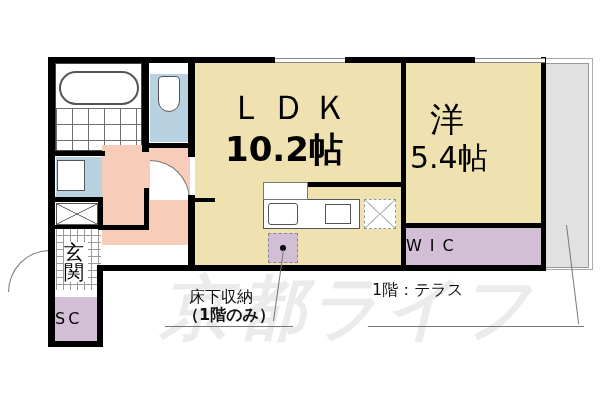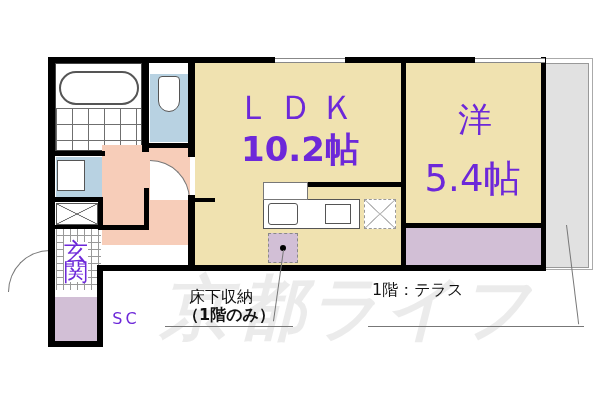--- a/index.html
+++ b/index.html
@@ -1,19 +1,19 @@
 <!DOCTYPE html>
 <html><head>
 <meta charset="utf-8">
 <style>
   html, body { margin:0; padding:0; background:#ffffff; }
   body { width:600px; height:400px; position:relative; overflow:hidden; font-family:"DejaVu Sans", sans-serif; }
   .abs { position:absolute; box-sizing:border-box; }
   .wall { position:absolute; background:#000; }
-  .room-label { position:absolute; text-align:center; color:#6d28d9; white-space:pre; line-height:1.05; }
+  .room-label { position:absolute; color:#000000; white-space:pre; line-height:1.05; }
   .thin { position:absolute; background:#fff; border-top:1px solid #888; border-bottom:1px solid #888; box-sizing:border-box; }
   .watermark { position:absolute; color:rgba(0,0,0,0.08); font-weight:bold; font-style:italic; font-size:70px; letter-spacing:4px; }
   .note { position:absolute; font-size:16px; color:#111; line-height:19px; white-space:pre; }
   .tile { background-image: linear-gradient(#999 1px, transparent 1px), linear-gradient(90deg, #999 1px, transparent 1px); background-size:7px 7px; }
   .bathtile { background-image: linear-gradient(#333 1px, transparent 1px), linear-gradient(90deg, #333 1px, transparent 1px); background-size:16px 16px; }
 </style>
 </head>
 <body>
 
 <div class="abs" style="left:0;top:0;width:600px;height:400px;">
@@ -32,42 +32,43 @@
 
   <div class="abs" style="left:56px;top:157px;width:88px;height:40px;background:#b8d2e2;"></div>
   <div class="abs" style="left:57px;top:160px;width:28px;height:31px;border:1px solid #555;background:#fff;"></div>
   <div class="abs" style="left:113px;top:197px;width:22px;height:16px;border:1px solid #555;border-radius:3px;background:#fff;"></div>
   <div class="abs" style="left:56px;top:203px;width:42px;height:22px;border:1px solid #555;background:linear-gradient(to top right, transparent 48%, #777 49%, #777 51%, transparent 52%), linear-gradient(to bottom right, transparent 48%, #777 49%, #777 51%, transparent 52%), #fff;"></div>
 
   <div class="abs" style="left:102px;top:145px;width:88px;height:100px;background:#f7cdb9;"></div>
   <div class="abs" style="left:150px;top:160px;width:40px;height:40px;border:1px solid #777;border-radius:0 40px 0 0;background:#fff;border-left:none;border-bottom:none;"></div>
 
   <div class="abs tile" style="left:56px;top:228px;width:45px;height:62px;background-color:#fff;"></div>
-  <div class="room-label" style="left:64px;top:242px;width:24px;font-size:24px;white-space:normal;line-height:20px;background:#fff;">玄関</div>
+  <div class="room-label" style="left:64px;top:242px;width:24px;font-size:20px;white-space:normal;line-height:20px;background:#fff;">玄関</div>
   <div class="abs" style="left:8px;top:250px;width:42px;height:42px;border-top:1px solid #777;border-left:1px solid #777;border-radius:42px 0 0 0;"></div>
 
   <div class="abs" style="left:55px;top:297px;width:46px;height:45px;background:#d2bfd6;"></div>
-  <div class="room-label" style="left:55px;top:311px;width:46px;font-size:16px;letter-spacing:3px;margin-left:48px;">SC</div>
+  <div class="room-label" style="left:55px;top:311px;width:46px;font-size:16px;letter-spacing:3px;">SC</div>
 
   <div class="abs" style="left:195px;top:63px;width:207px;height:202px;background:#f0e2b0;"></div>
   <div class="room-label" style="left:230px;top:90px;width:140px;font-size:34px;letter-spacing:8px;">ＬＤＫ</div>
   <div class="room-label" style="left:225px;top:132px;width:150px;font-size:34px;font-weight:bold;">10.2帖</div>
   <div class="abs" style="left:263px;top:199px;width:97px;height:30px;background:#fff;border:1px solid #555;"></div>
   <div class="abs" style="left:263px;top:182px;width:45px;height:18px;background:#fff;border:1px solid #777;"></div>
   <div class="abs" style="left:268px;top:203px;width:30px;height:22px;border:1px solid #555;border-radius:3px;"></div>
   <div class="abs" style="left:325px;top:204px;width:26px;height:20px;border:1px solid #555;"></div>
   <div class="abs" style="left:364px;top:199px;width:32px;height:30px;border:1px dashed #999;background:linear-gradient(to top right, transparent 48%, #bbb 49%, #bbb 51%, transparent 52%), linear-gradient(to bottom right, transparent 48%, #bbb 49%, #bbb 51%, transparent 52%), #fff;"></div>
   <div class="abs" style="left:268px;top:233px;width:30px;height:30px;background:#d2bfd6;border:1px dashed #888;"></div>
   <div class="abs" style="left:280px;top:245px;width:6px;height:6px;border-radius:50%;background:#000;"></div>
 
   <div class="abs" style="left:406px;top:63px;width:135px;height:160px;background:#f0e2b0;"></div>
   <div class="room-label" style="left:430px;top:102px;width:90px;font-size:34px;">洋</div>
-  <div class="room-label" style="left:410px;top:160px;width:125px;font-size:37px;">5.4帖</div>
+  <div class="room-label" style="left:410px;top:142px;width:125px;font-size:30px;">5.4帖</div>
 
   <div class="abs" style="left:406px;top:228px;width:135px;height:37px;background:#d2bfd6;"></div>
+  <div class="room-label" style="left:406px;top:238px;width:135px;font-size:16px;letter-spacing:8px;">WIC</div>
 
   <div class="wall" style="left:48px;top:57px;width:227px;height:6px;"></div>
   <div class="wall" style="left:345px;top:57px;width:130px;height:6px;"></div>
   <div class="thin" style="left:275px;top:58px;width:70px;height:5px;"></div>
   <div class="wall" style="left:48px;top:57px;width:7px;height:290px;"></div>
   <div class="wall" style="left:48px;top:341px;width:54px;height:6px;"></div>
   <div class="wall" style="left:97px;top:265px;width:6px;height:82px;"></div>
   <div class="wall" style="left:97px;top:265px;width:447px;height:6px;"></div>
   <div class="wall" style="left:541px;top:57px;width:5px;height:214px;"></div>
   <div class="wall" style="left:142px;top:57px;width:7px;height:95px;"></div>

